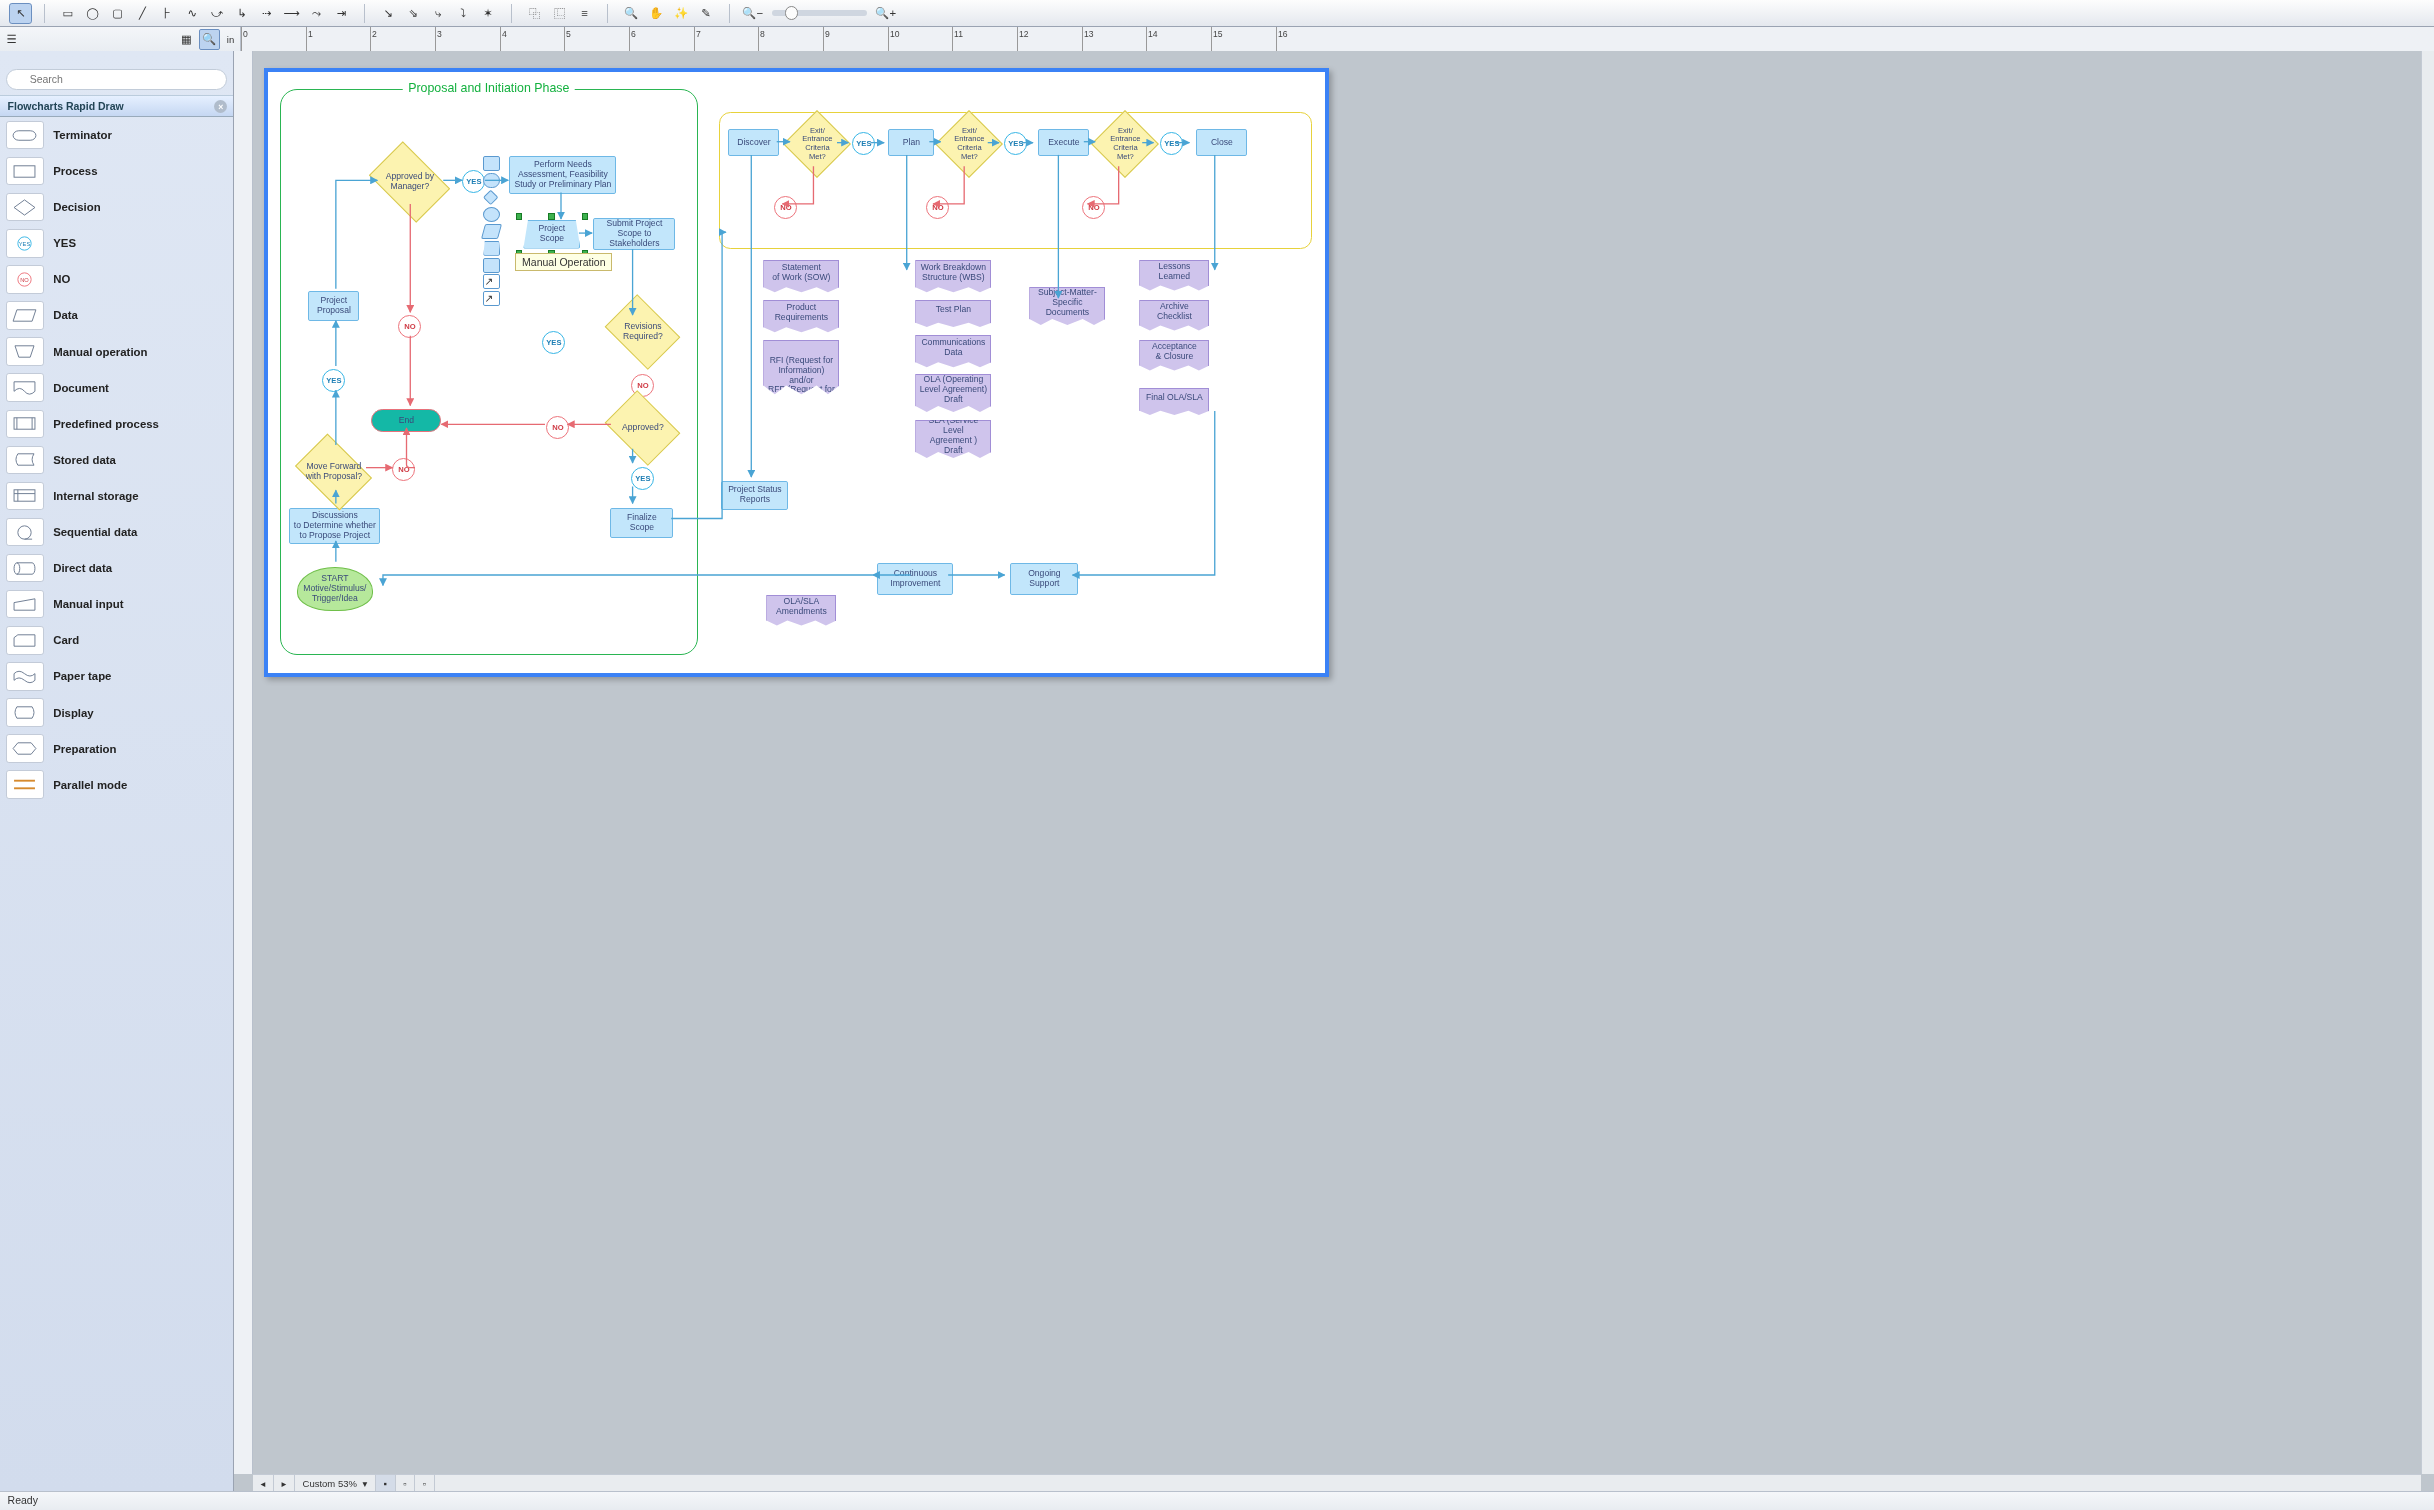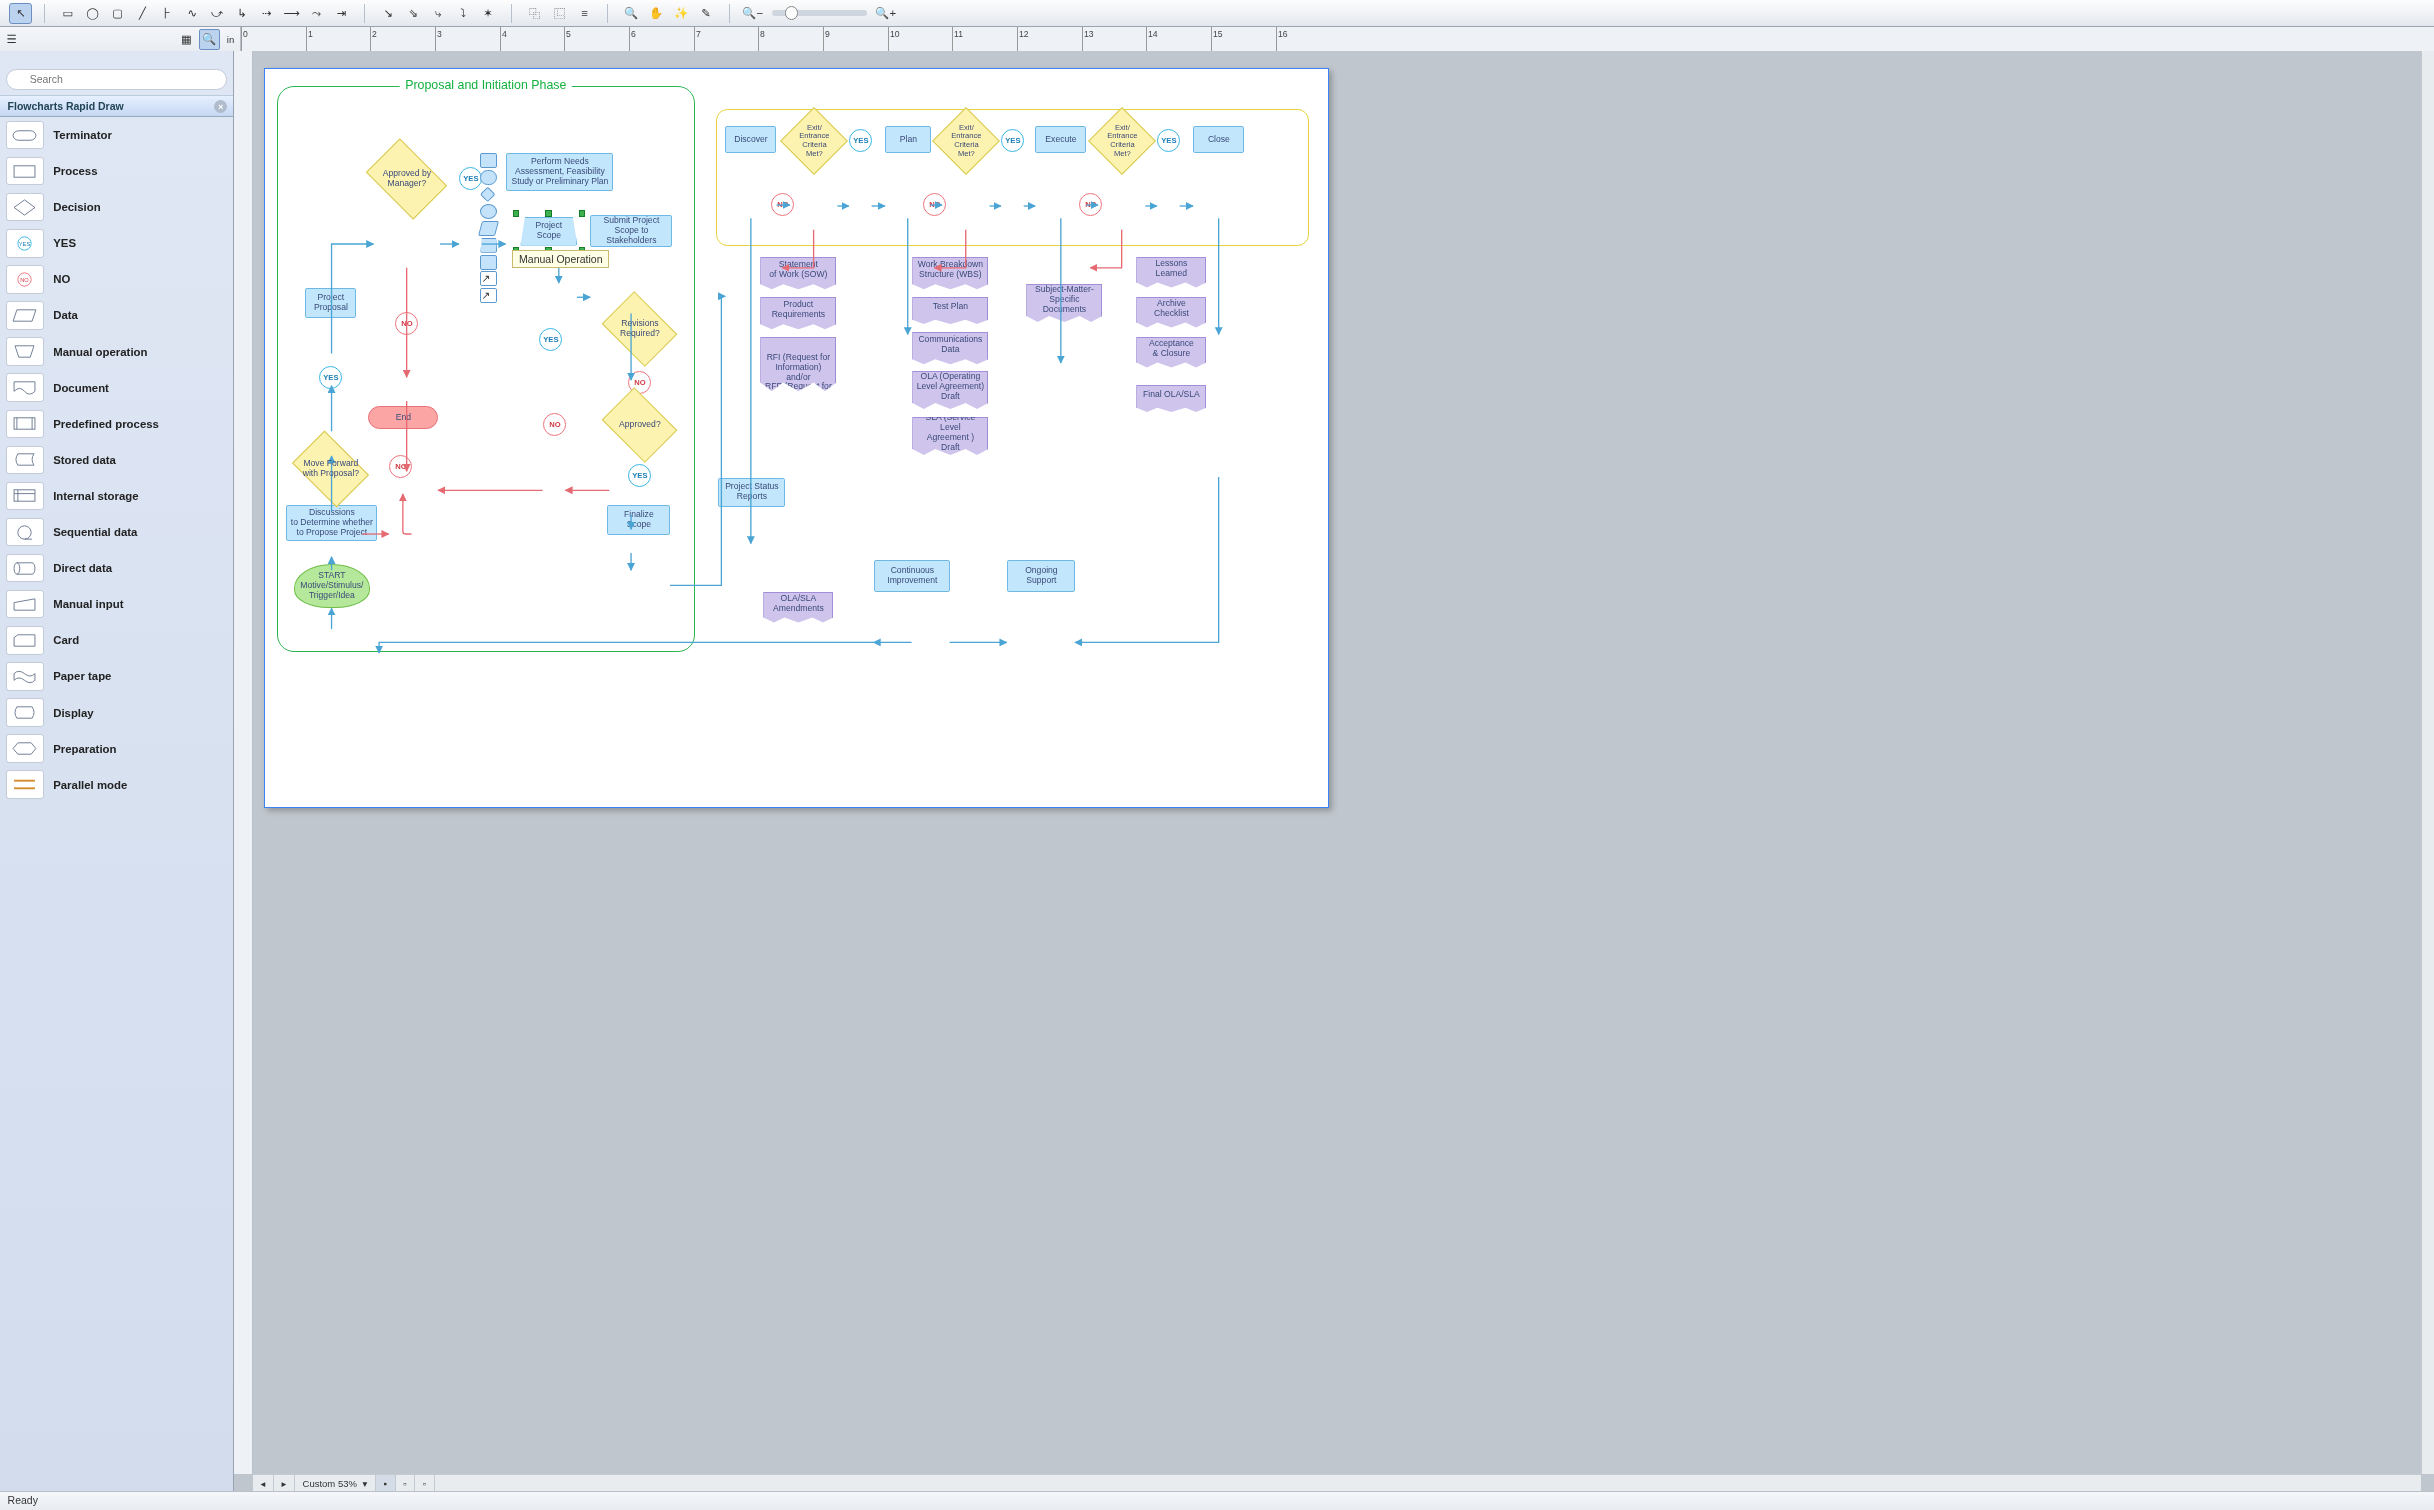--- a/index.html
+++ b/index.html
@@ -34,35 +34,35 @@
   .shape-list{ flex:1; overflow-y:auto; }
   .shape-row{ display:flex; align-items:center; gap:9.5px; padding:3.8px 5.7px; cursor:pointer; }
   .shape-ico{ width:38px; height:28.5px; background:#fff; border:1px solid #c3cbd8; border-radius:2.9px; display:flex; align-items:center; justify-content:center;}
   .shape-ico svg{width:27px;height:19px;}
   .shape-lbl{ font-size:11.4px; color:#222; font-weight:600;}
 
   
   .canvas-wrap{ flex:1; position:relative; background:#bfc6cd; overflow:hidden;}
   .ruler-v{ position:absolute; left:0; top:0; bottom:17px; width:19px; background:#eef1f5; border-right:1px solid #b8c0cc; }
   .doc-scroll{ position:absolute; left:19px; right:13.3px; top:0; bottom:17px; overflow:auto; background:#bfc6cd;}
-  .page{ position:relative; width:1065px; height:740px; margin:17px 17px 38px 11.4px; background:#fff; border:1px solid #3b82f6; box-shadow:2.9px 2.9px 5.7px rgba(0,0,0,.25);}
+  .page{ position:relative; width:1065px; height:609px; margin:17px 17px 38px 11.4px; background:#fff; border:4px solid #3b82f6; box-shadow:2.9px 2.9px 5.7px rgba(0,0,0,.25);}
 
   
   .phase{ position:absolute; border:1.7px solid #2ab552; border-radius:17px; }
   .phase .ptitle{ position:absolute; top:-9.5px; left:50%; transform:translateX(-50%); padding:0 5.7px; background:#fff; color:#14b13f; font-size:12.4px; }
   .phase.inner{ border-color:#e7d23b; border-radius:11.4px;}
 
   .node{ position:absolute; font-size:8.6px; line-height:1.15; text-align:center; color:#3a4a7a; display:flex; align-items:center; justify-content:center; padding:2.9px;}
   .proc{ background:#c2e6fb; border:1px solid #6eb8e6; border-radius:1.9px;}
   .doc{ background:#cfc4ec; border:1px solid #a18ed6; clip-path: polygon(0 0,100% 0,100% 80%,85% 95%,70% 80%,50% 95%,30% 80%,15% 95%,0 80%);}
   .doc span{transform:translateY(-3.8px);}
   .dec{ }
   .dec-shape{ position:absolute; inset:0; transform:rotate(45deg); background:#fcf3b0; border:1px solid #d7c84e; }
   .dec .lbl{ position:relative; z-index:2; }
-  .term{ background:#fca5a5; border:1px solid #e8717a; border-radius:13.3px;}
+  .term{ background:#14b8a6; border:1px solid #e8717a; border-radius:13.3px;}
   .cloud{ background:#b6e89b; border:1px solid #6fbf49; border-radius:55% 55% 50% 50% / 60% 60% 45% 45%; position:relative;}
   .conn{ position:absolute; width:23px; height:23px; border-radius:50%; background:#fff; font-size:7.6px; display:flex; align-items:center; justify-content:center; font-weight:600;}
   .conn.yes{ border:1.7px solid #38b6e6; color:#1d7eb4;}
   .conn.no { border:1.7px solid #ed747c; color:#cf3b45;}
 
   .sel-handles{position:absolute; pointer-events:none;}
   .sel-handles .h{ position:absolute; width:6.7px;height:6.7px;background:#3db14e;border:1px solid #177a25;}
   .tooltip{ position:absolute; background:#feffe4; border:1px solid #c9b96c; padding:1.9px 5.7px; font-size:10.5px; white-space:nowrap; z-index:10;}
 
   .palette-fly{ position:absolute; display:flex; flex-direction:column; gap:1.9px; }

